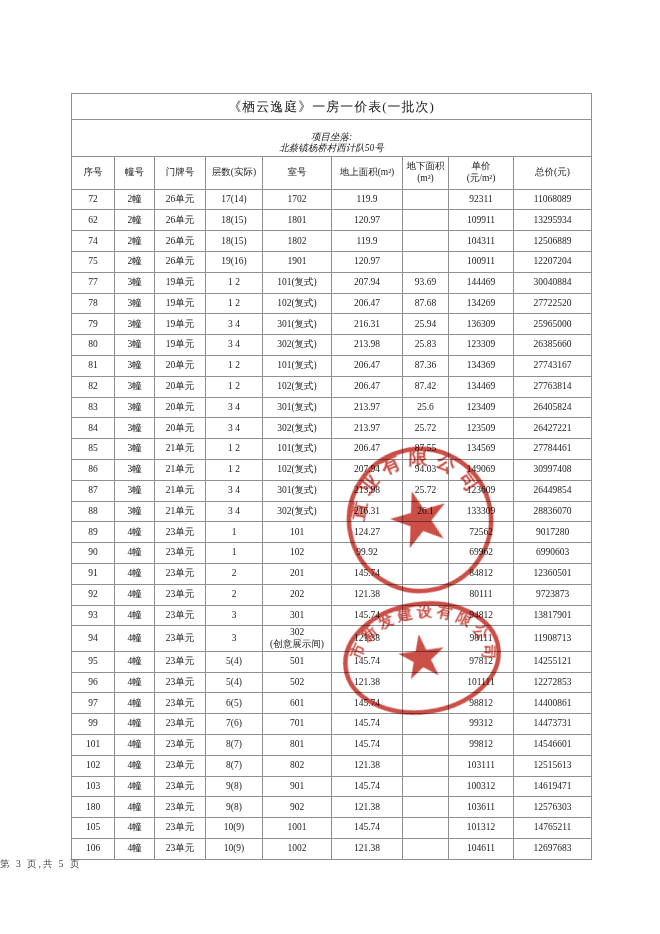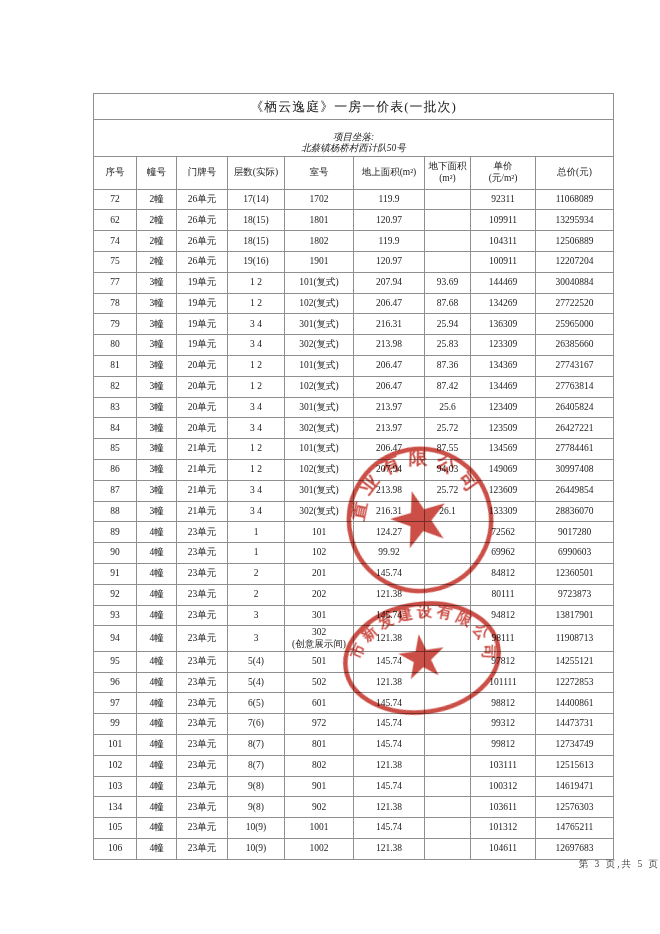--- a/index.html
+++ b/index.html
@@ -5,33 +5,33 @@
   html,body{margin:0;padding:0;}
   body{
     width:660px;height:934px;background:#ffffff;position:relative;
     font-family:"Liberation Serif","DejaVu Serif",serif;color:#222;
     overflow:hidden;
   }
   .page{position:absolute;inset:0;background:#fff;}
   .doc-table{
     position:absolute;left:71px;top:93px;width:520px;
     border-collapse:collapse;table-layout:fixed;
-    font-size:9.5px;color:#222;margin-left:22px;
+    font-size:9.5px;color:#222;
   }
   .doc-table td,.doc-table th{
     border:1px solid #8f8f8f;text-align:center;vertical-align:middle;
     padding:1px 1px;line-height:1.18;font-weight:normal;
     white-space:pre-line;overflow:hidden;
   }
   .title-cell{height:23px;font-size:13px;font-weight:bold;letter-spacing:1px;}
   .loc-cell{height:17px;text-align:left;padding-left:6px;font-size:9.5px;font-style:italic;}
   .head-row td{height:30px;font-size:9.5px;}
   .data-row td{height:17.8px;font-size:9.5px;}
   .footer{
-    position:absolute;left:0;top:858px;width:660px;text-align:right;
+    position:absolute;left:0;top:858px;width:660px;text-align:left;
     font-size:9.5px;color:#444;letter-spacing:2px;
   }
   .stamp{position:absolute;mix-blend-mode:multiply;opacity:.82;filter:blur(.3px);}
   .stamp svg{display:block;}
   .stamp1{left:344px;top:444px;width:152px;height:152px;transform:rotate(-16deg);}
   .stamp2{left:340px;top:598px;width:164px;height:120px;transform:rotate(-8deg);}
   .seal-text{font-family:"Liberation Serif","DejaVu Serif",serif;font-weight:bold;}
 </style>
 </head>
 <body>
@@ -347,36 +347,36 @@
         <td>145.74</td>
         <td></td>
         <td>98812</td>
         <td>14400861</td>
       </tr>
         <tr class="data-row">
         <td>99</td>
         <td>4幢</td>
         <td>23单元</td>
         <td>7(6)</td>
-        <td>972</td>
+        <td>701</td>
         <td>145.74</td>
         <td></td>
         <td>99312</td>
         <td>14473731</td>
       </tr>
         <tr class="data-row">
         <td>101</td>
         <td>4幢</td>
         <td>23单元</td>
         <td>8(7)</td>
         <td>801</td>
         <td>145.74</td>
         <td></td>
         <td>99812</td>
-        <td>12734749</td>
+        <td>14546601</td>
       </tr>
         <tr class="data-row">
         <td>102</td>
         <td>4幢</td>
         <td>23单元</td>
         <td>8(7)</td>
         <td>802</td>
         <td>121.38</td>
         <td></td>
         <td>103111</td>
@@ -387,21 +387,21 @@
         <td>4幢</td>
         <td>23单元</td>
         <td>9(8)</td>
         <td>901</td>
         <td>145.74</td>
         <td></td>
         <td>100312</td>
         <td>14619471</td>
       </tr>
         <tr class="data-row">
-        <td>134</td>
+        <td>180</td>
         <td>4幢</td>
         <td>23单元</td>
         <td>9(8)</td>
         <td>902</td>
         <td>121.38</td>
         <td></td>
         <td>103611</td>
         <td>12576303</td>
       </tr>
         <tr class="data-row">

